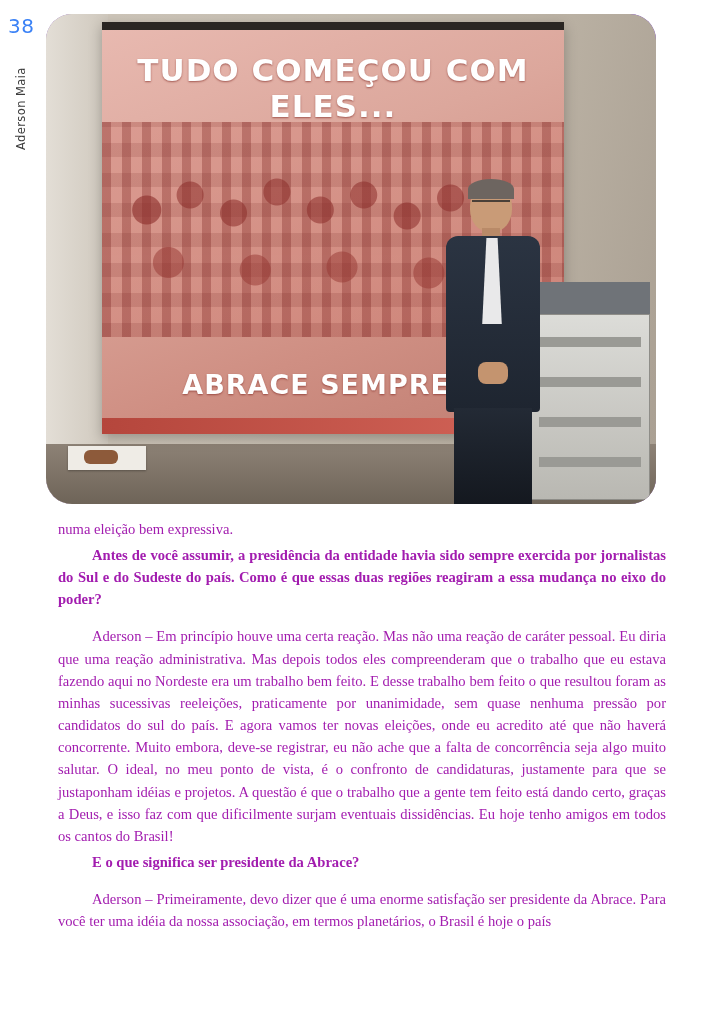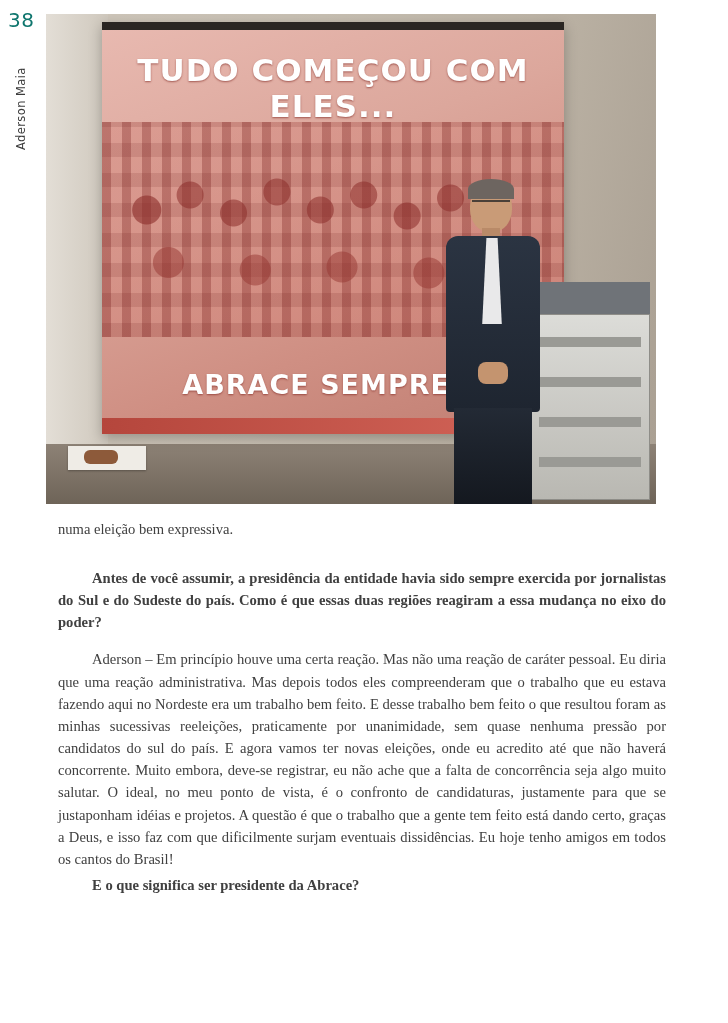--- a/index.html
+++ b/index.html
@@ -20,24 +20,24 @@
   .margin-note {
     position: absolute;
     left: 0;
     top: 0;
     width: 46px;
     height: 1023px;
   }
   .folio {
     position: absolute;
     left: 8px;
-    top: 8px;
+    top: 14px;
     font-family: "DejaVu Sans", sans-serif;
     font-size: 20px;
-    color: #0f766e;
+    color: #3b82f6;
     letter-spacing: 0.5px;
   }
   .running-head {
     position: absolute;
     left: -44px;
     top: 78px;
     width: 130px;
     text-align: left;
     transform: rotate(-90deg);
     transform-origin: 50% 50%;
@@ -57,20 +57,21 @@
   }
 
   
   .photo {
     position: relative;
     width: 610px;
     height: 490px;
     overflow: hidden;
     background: #6d28d9;
     margin-left: 12px;
+    border-radius: 26px;
   }
   
   .photo .wall {
     position: absolute;
     inset: 0;
     background:
       linear-gradient(100deg, #cfc7bb 0%, #c7bfb2 40%, #bdb4a6 70%, #a99f92 100%);
   }
   .photo .wall-left {
     position: absolute;
@@ -220,32 +221,32 @@
     background: #8d5a3a; border-radius: 6px;
   }
 
   
   .body-text {
     width: 608px;
     margin: 14px 0 0 12px;
     font-size: 14.6px;
     line-height: 1.52;
     text-align: justify;
-    color: #404040;
+    color: #a21caf;
   }
   p.para {
     margin: 0 0 0 0;
     text-indent: 34px;
   }
   p.noindent { text-indent: 0; }
   p.spaced { }
   p.question {
     font-weight: bold;
     text-indent: 34px;
-    margin-top: 28px;
+    margin-top: 5px;
     line-height: 1.5;
   }
   p.question-short {
     font-weight: bold;
     text-indent: 34px;
     margin-top: 4px;
   }
 </style>
 </head>
 <body>
@@ -296,15 +297,16 @@
 
   <div class="body-text">
     <p class="para noindent">numa eleição bem expressiva.</p>
 
     <p class="question">Antes de você assumir, a presidência da entidade havia sido sempre exercida por jornalistas do Sul e do Sudeste do país. Como é que essas duas regiões reagiram a essa mudança no eixo do poder?</p>
 
     <p class="para spaced">Aderson – Em princípio houve uma certa reação. Mas não uma reação de caráter pessoal. Eu diria que uma reação administrativa. Mas depois todos eles compreenderam que o trabalho que eu estava fazendo aqui no Nordeste era um trabalho bem feito. E desse trabalho bem feito o que resultou foram as minhas sucessivas reeleições, praticamente por unanimidade, sem quase nenhuma pressão por candidatos do sul do país. E agora vamos ter novas eleições, onde eu acredito até que não haverá concorrente. Muito embora, deve-se registrar, eu não ache que a falta de concorrência seja algo muito salutar. O ideal, no meu ponto de vista, é o confronto de candidaturas, justamente para que se justaponham idéias e projetos. A questão é que o trabalho que a gente tem feito está dando certo, graças a Deus, e isso faz com que dificilmente surjam eventuais dissidências. Eu hoje tenho amigos em todos os cantos do Brasil!</p>
 
     <p class="question-short">E o que significa ser presidente da Abrace?</p>
 
+    <p class="para spaced">Aderson – Primeiramente, devo dizer que é uma enorme satisfação ser presidente da Abrace. Para você ter uma idéia da nossa associação, em termos planetários, o Brasil é hoje o país</p>
   </div>
 
 </div>
 
 </body></html>

